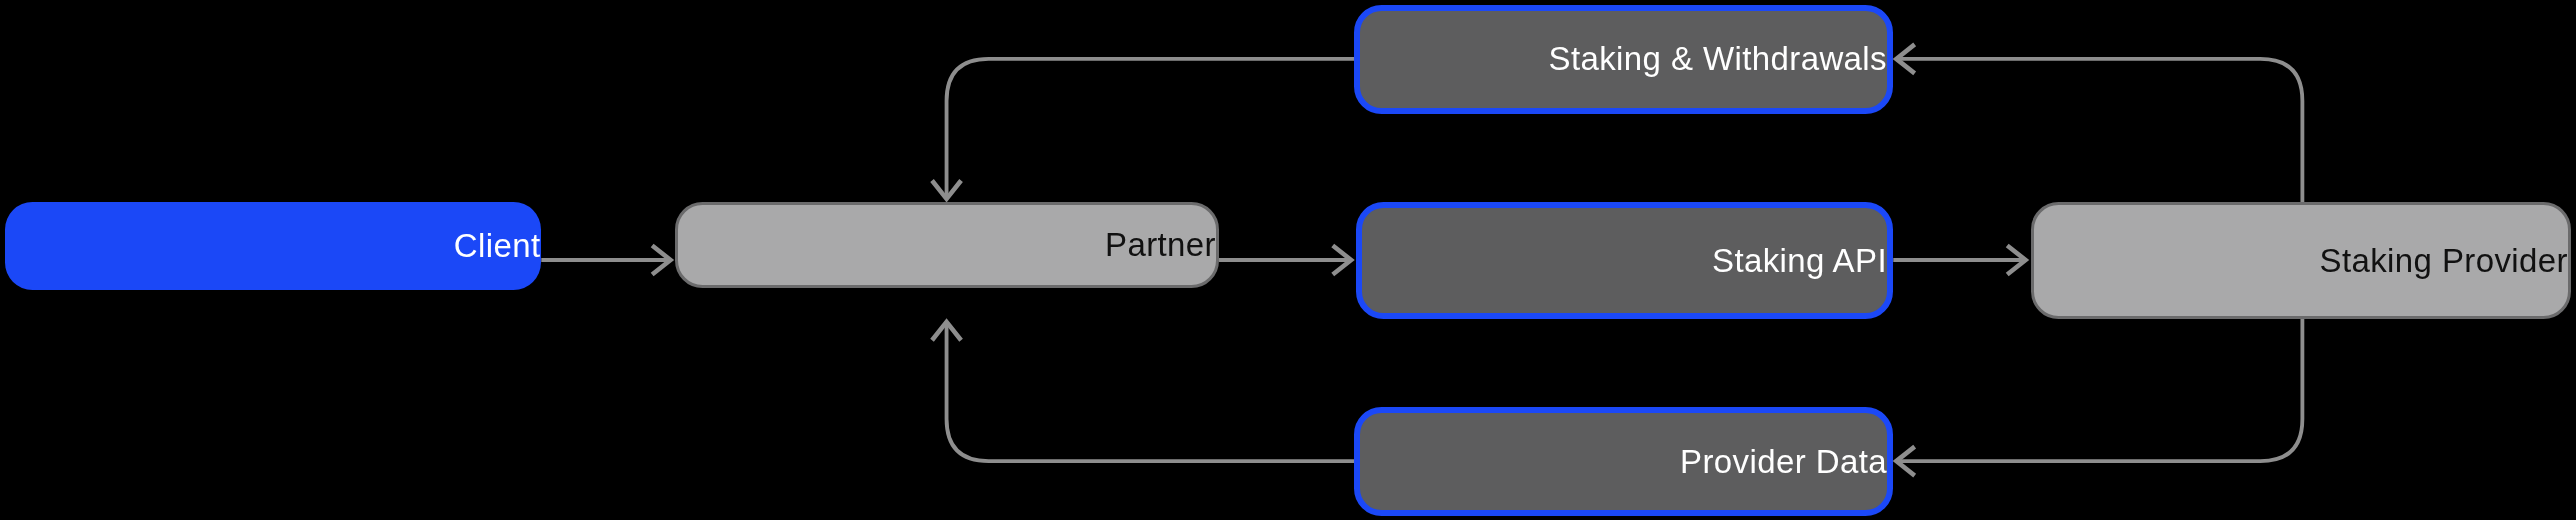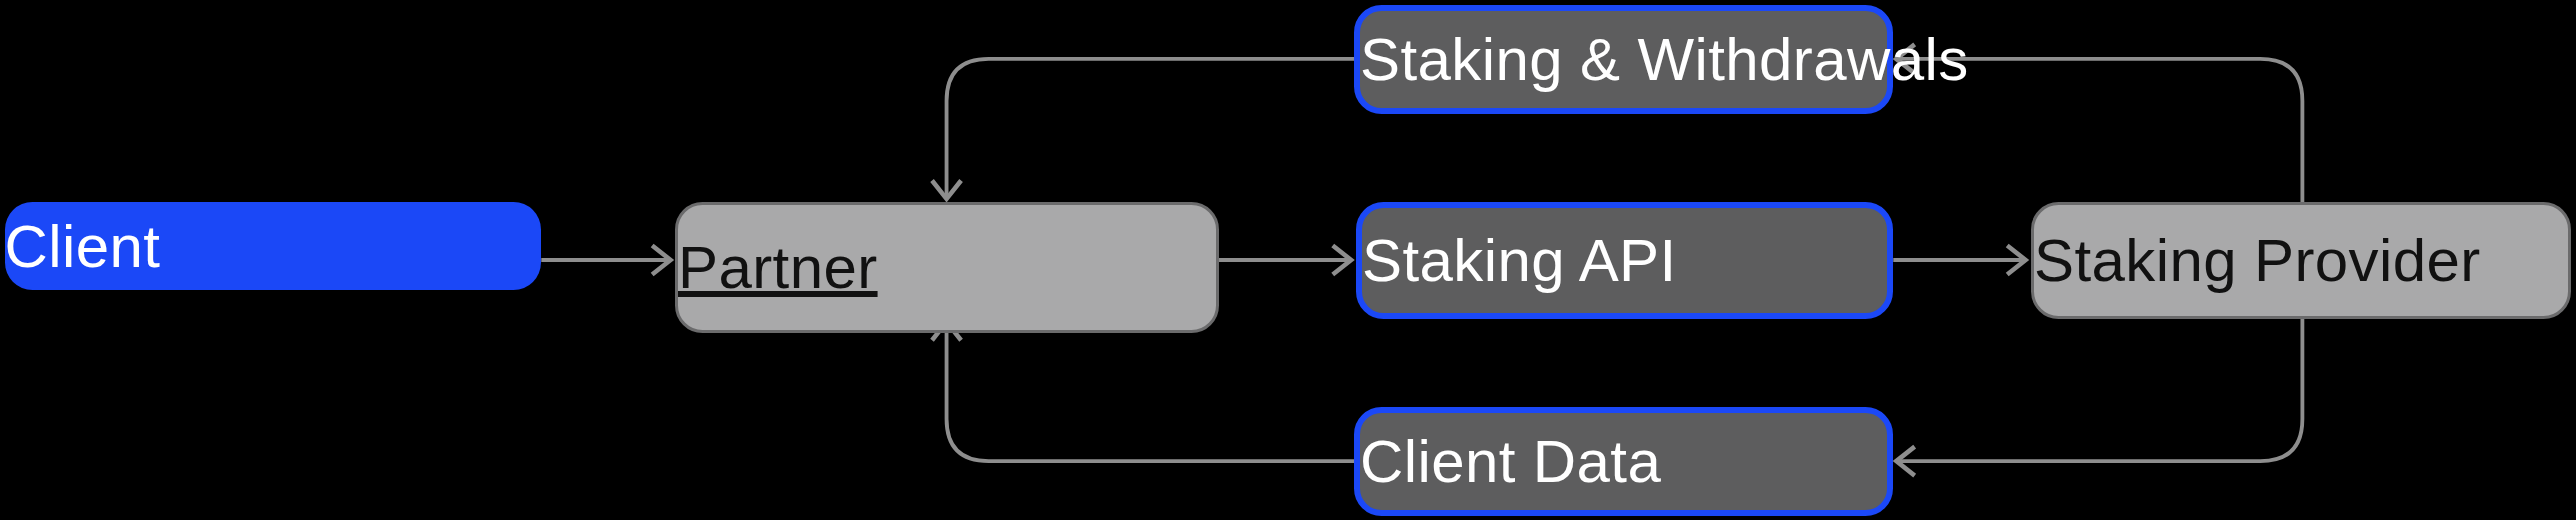--- a/index.html
+++ b/index.html
@@ -29,43 +29,43 @@
     stroke-linejoin: miter;
   }
   #connectors path.arrowhead {
     stroke-width: 6;
   }
   .node {
     position: absolute;
     z-index: 1;
     display: flex;
     align-items: center;
-    justify-content: flex-start;
+    justify-content: flex-end;
     box-sizing: border-box;
-    font-size: 60px;
+    font-size: 33px;
     letter-spacing: 0.4px;
     white-space: nowrap;
     border-radius: 27.5px;
   }
   .node--blue {
     background: var(--accent-blue, #1b48f7);
     color: var(--text-light, #fff);
   }
   .node--gray {
     background: var(--node-gray-fill, #a9a9aa);
     border: 3.8px solid var(--node-gray-border, #6b6b6c);
     color: var(--text-dark, #111);
   }
   .node--dark {
     background: var(--node-dark-fill, #5d5d5e);
     border: 6.1px solid var(--accent-blue, #1b48f7);
     color: var(--text-light, #fff);
   }
   #node-client             { left: 4.6px;    top: 202px; width: 536px; height: 88px; }
-  #node-partner            { left: 675px;  top: 202px; width: 544px; height: 131px; text-decoration: underline; }
+  #node-partner            { left: 675px;  top: 202px; width: 544px; height: 86px; }
   #node-staking-api        { left: 1356px; top: 202px; width: 537px; height: 117px; }
   #node-staking-provider   { left: 2031px; top: 202px; width: 540px; height: 117px; }
   #node-staking-withdrawals{ left: 1354px; top: 4.6px;   width: 539px; height: 109px; }
   #node-staking-data       { left: 1354px; top: 407px; width: 539px; height: 109px; }
 </style>
 </head>
 <body>
 
 <div id="canvas">
 
@@ -107,17 +107,17 @@
 
   <div id="node-staking-api" class="node node--dark">
     <span>Staking API</span>
   </div>
 
   <div id="node-staking-withdrawals" class="node node--dark">
     <span>Staking &amp; Withdrawals</span>
   </div>
 
   <div id="node-staking-data" class="node node--dark">
-    <span>Client Data</span>
+    <span>Provider Data</span>
   </div>
 
 </div>
 
 
 </body></html>

